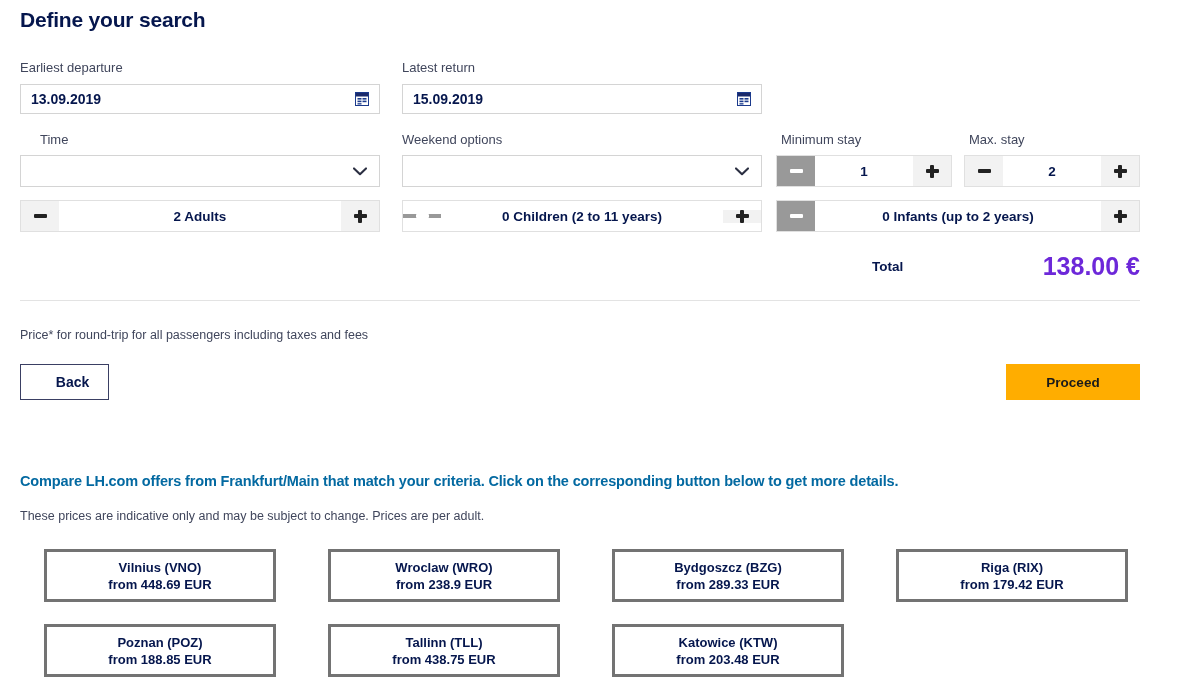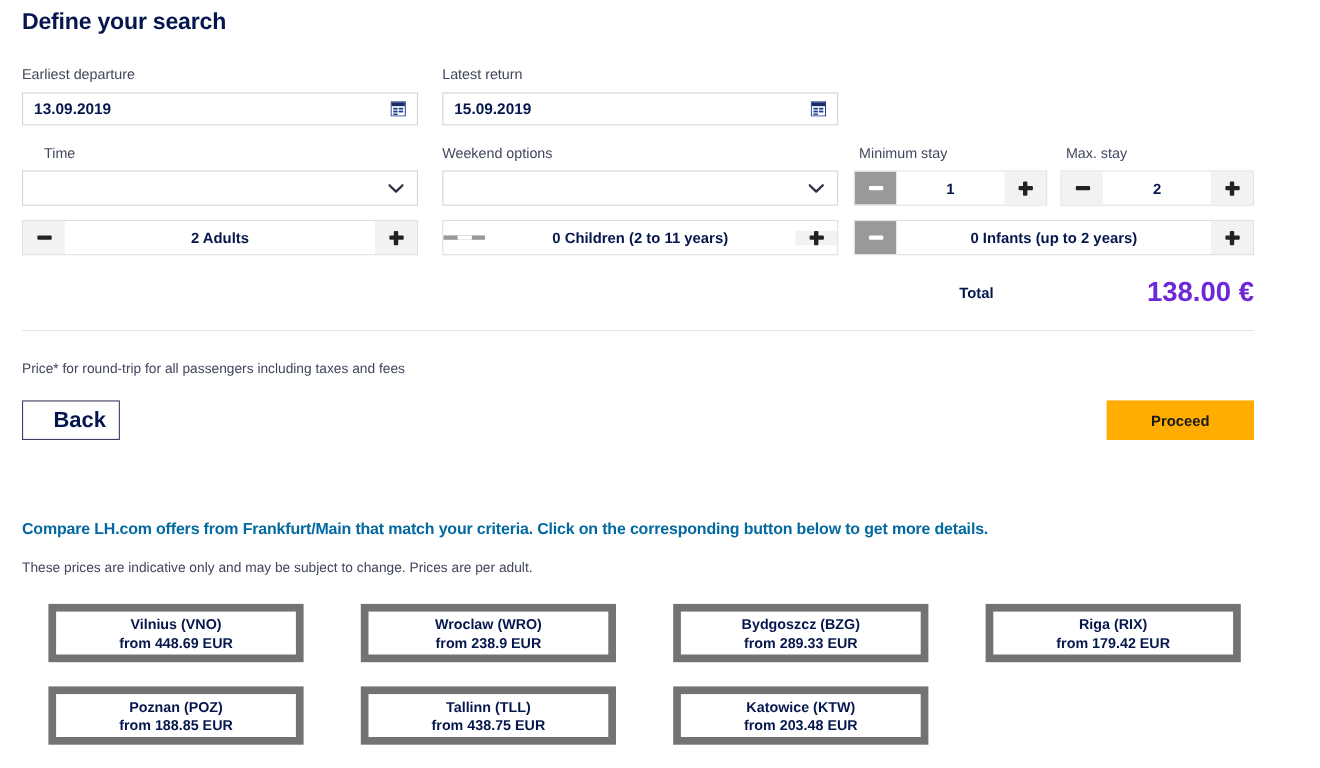--- a/index.html
+++ b/index.html
@@ -101,21 +101,21 @@
   .note {
     position: absolute; font-size: 12.5px; color: #40465c;
   }
 
   
   .btn-back {
     position: absolute;
     border: 1px solid #3a3f63;
     background: #fff;
     display: flex; align-items: center; justify-content: center;
-    font-size: 20px; font-weight: bold; color: #05164d;
+    font-size: 14px; font-weight: bold; color: #05164d;
     cursor: pointer;
     padding-left: 16px;
   }
   .btn-proceed {
     position: absolute;
     border: none;
     background: #ffad00;
     display: flex; align-items: center; justify-content: center;
     font-size: 13.5px; font-weight: bold; color: #1a1a1a;
     cursor: pointer;
@@ -135,21 +135,21 @@
   .dest-grid {
     position: absolute; left: 44px; top: 549px;
     width: 1120px;
     display: grid;
     grid-template-columns: repeat(4, 232px);
     column-gap: 52px;
     row-gap: 22px;
   }
   .dest-card {
     height: 53px;
-    border: 7px solid #737373;
+    border: 3px solid #737373;
     background: #fff;
     display: flex; flex-direction: column;
     align-items: center; justify-content: center;
     cursor: pointer;
   }
   .dest-card .dname {
     font-size: 13px; font-weight: bold; color: #05164d; line-height: 17px;
   }
   .dest-card .dprice {
     font-size: 13px; font-weight: bold; color: #05164d; line-height: 17px;

